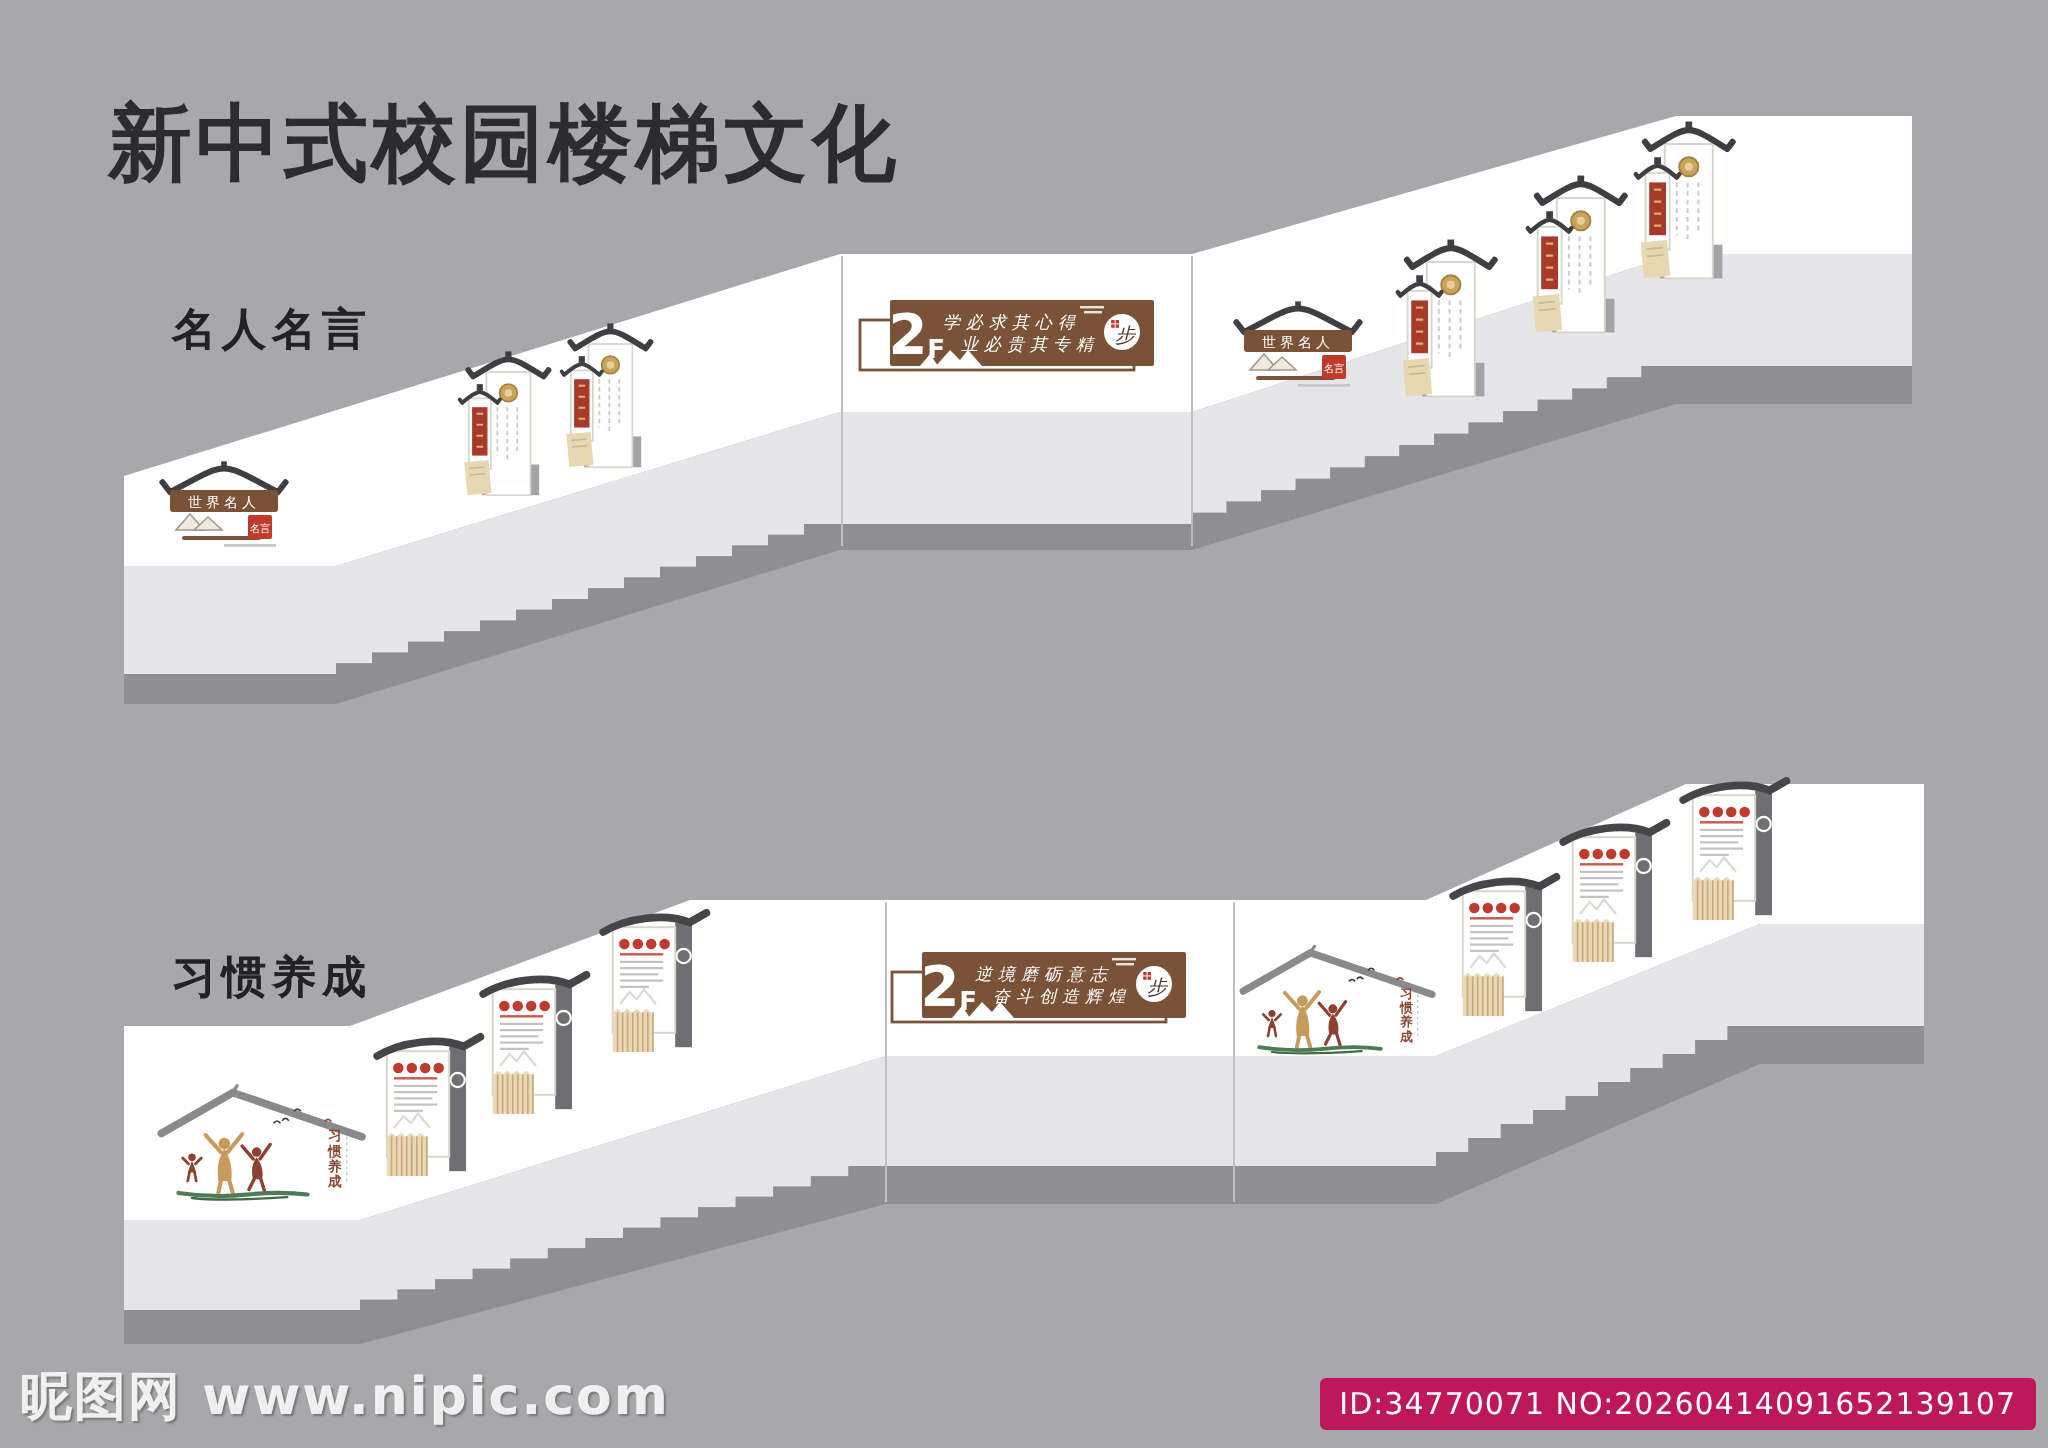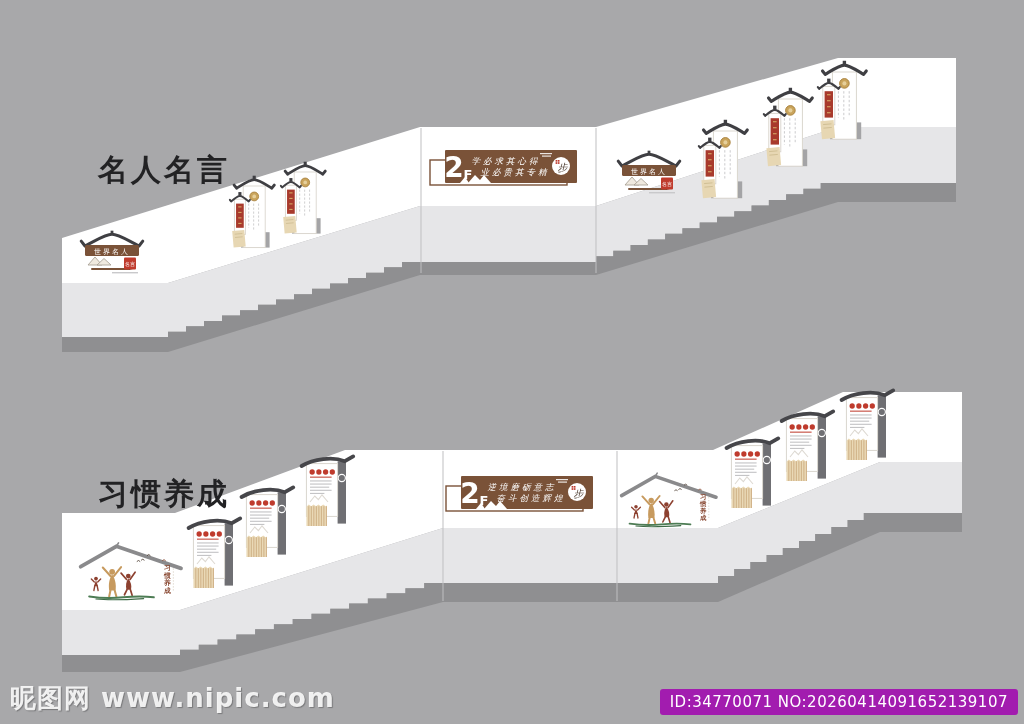--- a/index.html
+++ b/index.html
@@ -1,20 +1,20 @@
 <!DOCTYPE html>
 <html><head>
 <meta charset="utf-8">
 <style>
   html,body{margin:0;padding:0;}
   body{width:1024px;height:724px;overflow:hidden;font-family:"DejaVu Sans","Liberation Sans",sans-serif;}
   .canvas{position:relative;width:1024px;height:724px;background:#a8a8aa;}
   svg.scene{position:absolute;left:0;top:0;}
   .page-title{position:absolute;left:54px;top:44px;font-size:42px;font-weight:bold;color:#2c2c2e;letter-spacing:2px;}
-  .sec-label{position:absolute;font-size:30px;font-weight:bold;color:#222224;letter-spacing:3px;margin-left:12px;}
+  .sec-label{position:absolute;font-size:22px;font-weight:bold;color:#222224;letter-spacing:3px;}
   .sec-label.top{left:86px;top:150px;}
   .sec-label.bottom{left:86px;top:474px;}
   .wm-left{position:absolute;left:10px;bottom:8px;color:rgba(255,255,255,.88);font-size:26px;font-weight:bold;letter-spacing:1px;text-shadow:1px 1px 1px rgba(90,90,92,.6);}
   .wm-left .url{font-weight:bold;}
   .wm-right{position:absolute;right:6px;bottom:9px;background:#8a8a8c;border-radius:3px;color:#fff;font-size:15px;padding:4px 10px;letter-spacing:.5px;}
 </style>
 </head>
 <body>
 
 <div class="canvas" style="background: rgb(168, 168, 170);">
@@ -391,21 +391,22 @@
     <rect x="38" y="-10.5" width="9" height="1.2" fill="rgba(255,255,255,.85)"></rect>
     <circle cx="57" cy="0" r="9" fill="#ffffff"></circle>
     <rect x="51.6" y="-6" width="1.7" height="1.7" fill="#bf3b2d"></rect>
     <rect x="53.8" y="-6" width="1.7" height="1.7" fill="#bf3b2d"></rect>
     <rect x="51.6" y="-3.8" width="1.7" height="1.7" fill="#bf3b2d"></rect>
     <rect x="53.8" y="-3.8" width="1.7" height="1.7" fill="#bf3b2d"></rect>
     <text x="58.5" y="5" font-size="10" fill="#4a3a2e" text-anchor="middle" font-family="'DejaVu Serif',serif" font-style="italic">步</text>
   </g>
     </svg>
 
+  <div class="page-title">新中式校园楼梯文化</div>
   <div class="sec-label top">名人名言</div>
   <div class="sec-label bottom">习惯养成</div>
 
   <div class="wm-left">
     <span>昵图网</span>
     <span class="url">www.nipic.com</span>
   </div>
-  <div class="wm-right" style="background: #a21caf;">ID:34770071 NO:20260414091652139107</div>
+  <div class="wm-right" style="background: #be185d;">ID:34770071 NO:20260414091652139107</div>
 </div>
 
 </body></html>

